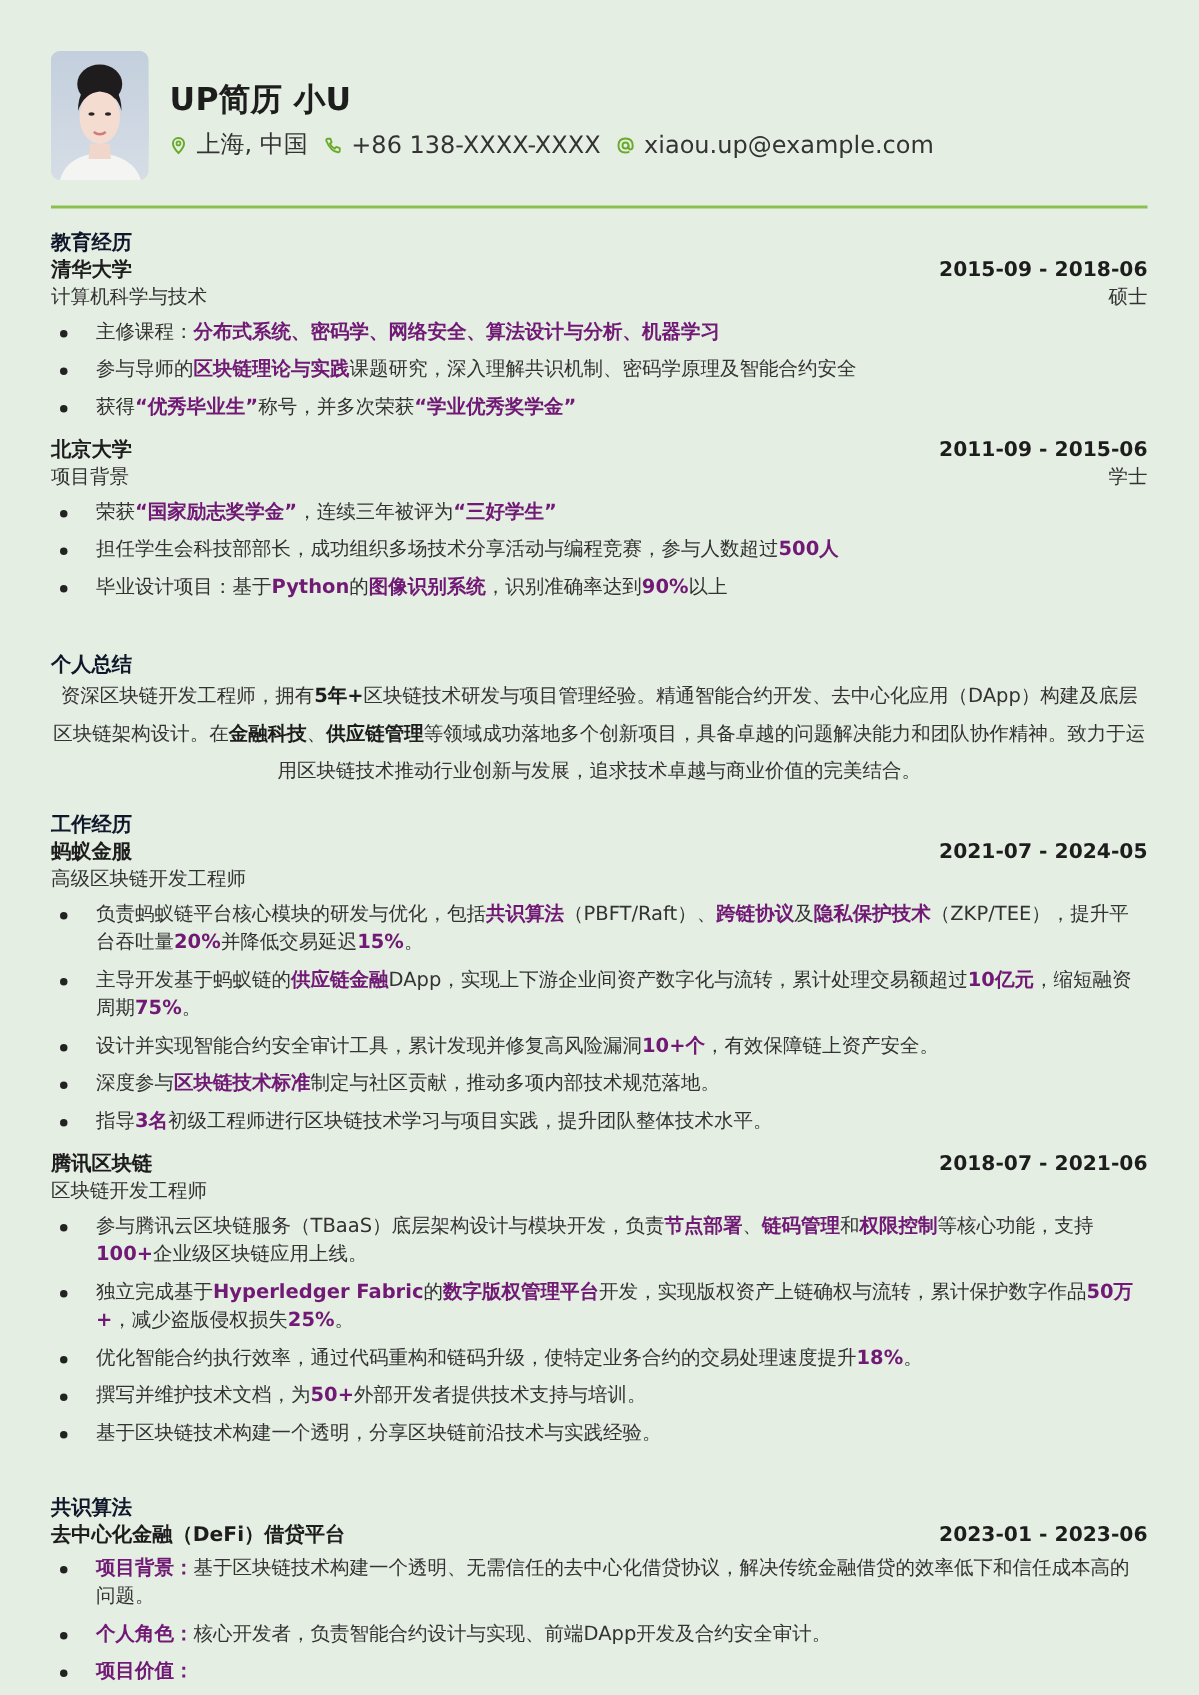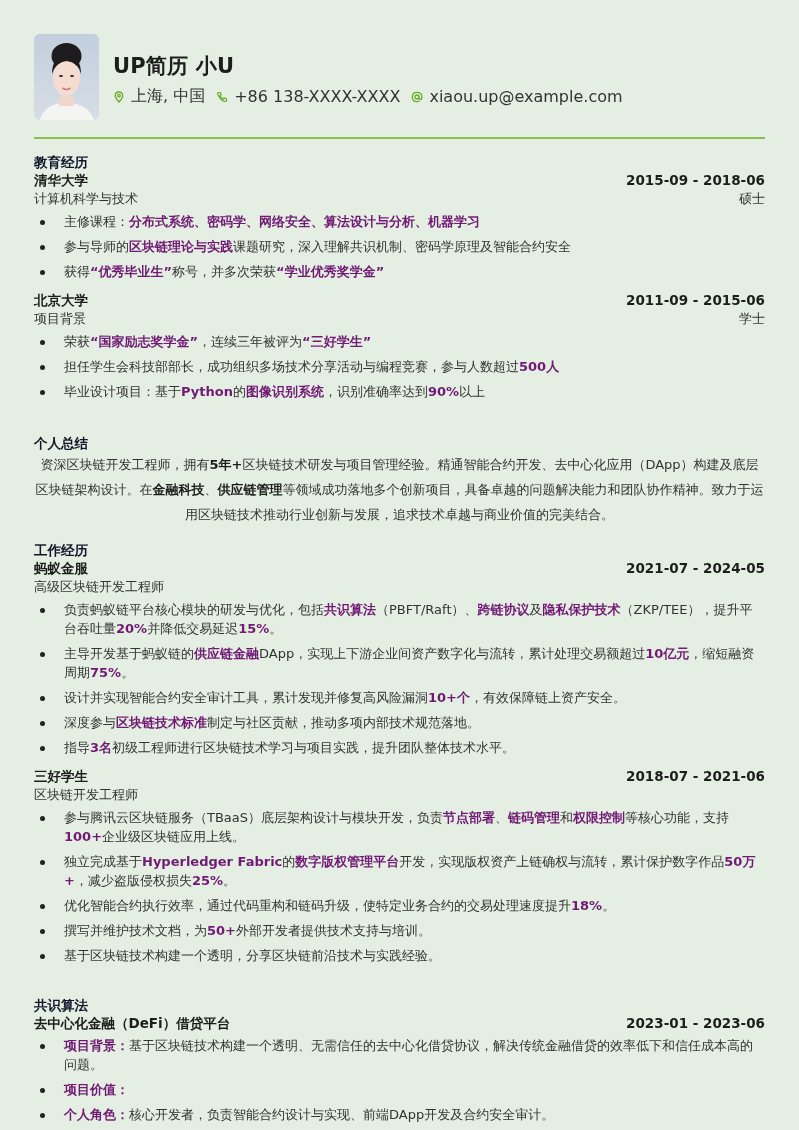--- a/index.html
+++ b/index.html
@@ -172,21 +172,21 @@
           <li>负责蚂蚁链平台核心模块的研发与优化，包括<b>共识算法</b>（PBFT/Raft）、<b>跨链协议</b>及<b>隐私保护技术</b>（ZKP/TEE），提升平台吞吐量<b>20%</b>并降低交易延迟<b>15%</b>。</li>
           <li>主导开发基于蚂蚁链的<b>供应链金融</b>DApp，实现上下游企业间资产数字化与流转，累计处理交易额超过<b>10亿元</b>，缩短融资周期<b>75%</b>。</li>
           <li>设计并实现智能合约安全审计工具，累计发现并修复高风险漏洞<b>10+个</b>，有效保障链上资产安全。</li>
           <li>深度参与<b>区块链技术标准</b>制定与社区贡献，推动多项内部技术规范落地。</li>
           <li>指导<b>3名</b>初级工程师进行区块链技术学习与项目实践，提升团队整体技术水平。</li>
         </ul>
     </div>
 
     <div style="margin-top:10px">
       <div class="entry-head">
-        <span class="org">三好学生</span>
+        <span class="org">腾讯区块链</span>
         <span class="date">2018-07 - 2021-06</span>
       </div>
       <div class="entry-sub">
         <span>区块链开发工程师</span>
       </div>
       <ul class="bullets">
           <li>参与腾讯云区块链服务（TBaaS）底层架构设计与模块开发，负责<b>节点部署</b>、<b>链码管理</b>和<b>权限控制</b>等核心功能，支持<b>100+</b>企业级区块链应用上线。</li>
           <li>独立完成基于<b>Hyperledger Fabric</b>的<b>数字版权管理平台</b>开发，实现版权资产上链确权与流转，累计保护数字作品<b>50万+</b>，减少盗版侵权损失<b>25%</b>。</li>
           <li>优化智能合约执行效率，通过代码重构和链码升级，使特定业务合约的交易处理速度提升<b>18%</b>。</li>
           <li>撰写并维护技术文档，为<b>50+</b>外部开发者提供技术支持与培训。</li>
@@ -197,18 +197,18 @@
 
   <div class="sec" style="top:996px">
     <div class="section-title">共识算法</div>
     <div>
       <div class="entry-head">
         <span class="org">去中心化金融（DeFi）借贷平台</span>
         <span class="date">2023-01 - 2023-06</span>
       </div>
       <ul class="bullets">
           <li><b>项目背景：</b>基于区块链技术构建一个透明、无需信任的去中心化借贷协议，解决传统金融借贷的效率低下和信任成本高的问题。</li>
+          <li><b>个人角色：</b>核心开发者，负责智能合约设计与实现、前端DApp开发及合约安全审计。</li>
           <li><b>项目价值：</b></li>
-          <li><b>个人角色：</b>核心开发者，负责智能合约设计与实现、前端DApp开发及合约安全审计。</li>
         </ul>
     </div>
   </div>
 </div>
 
 </body></html>

